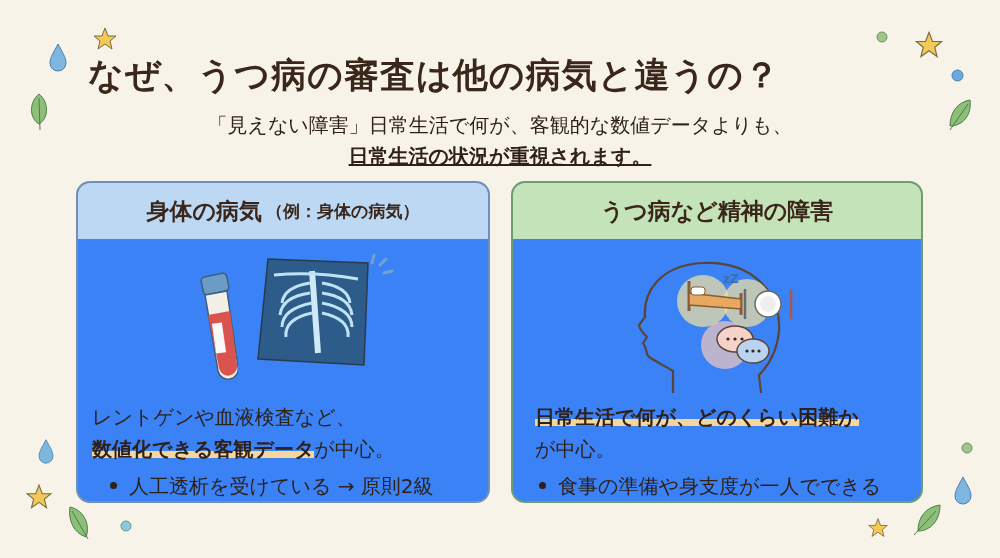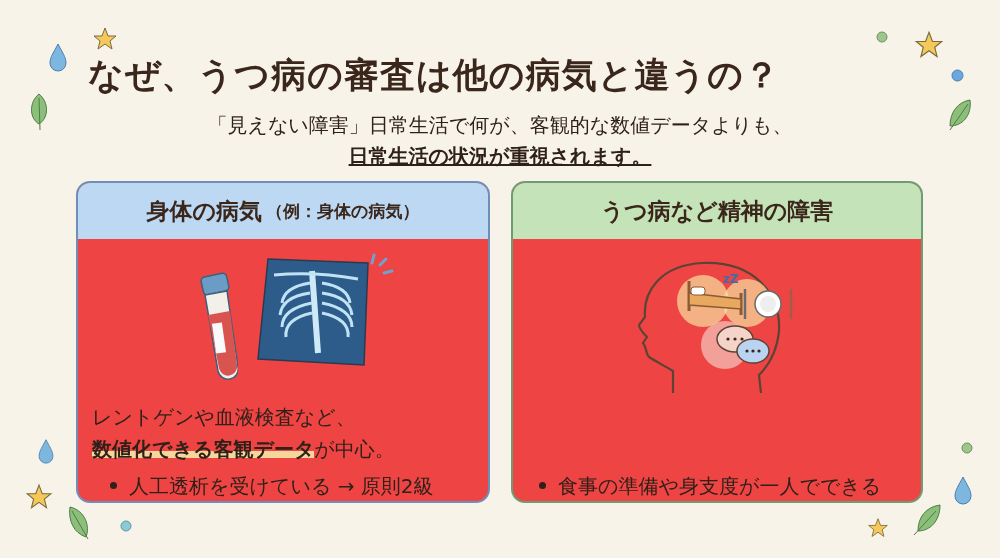--- a/index.html
+++ b/index.html
@@ -13,21 +13,21 @@
     position:absolute; left:0; top:52px; width:868px; text-align:center;
     font-size:35px; font-weight:bold; color:#3a261a; letter-spacing:1px;
   }
   .subtitle {
     position:absolute; left:0; top:110px; width:1000px; text-align:center;
     font-size:20px; line-height:31px; color:#2f2119;
   }
   .subtitle .line2 { font-weight:bold;text-decoration:underline; }
   .card {
     position:absolute; top:181px; height:322px; box-sizing:border-box;
-    border-radius:14px; background:#ef4444; overflow:hidden;
+    border-radius:14px; background:#3b82f6; overflow:hidden;
   }
   .card.left { left:76px; width:414px; border:2px solid #6f8fb8; }
   .card.right { left:511px; width:412px; border:2px solid #6f9c72; }
   .card-head {
     height:56px; display:flex; align-items:center; justify-content:center;
     font-size:23px; font-weight:bold; color:#3a261a;
   }
   .card.left .card-head { background:#bcd8f2; }
   .card.right .card-head { background:#c5e3b8; }
   .card-head .small { font-size:17px; font-weight:bold; margin-left:4px; }
@@ -180,16 +180,20 @@
     <g fill="#3a261a">
         <circle cx="15" cy="16" r="1.6"></circle>
         <circle cx="22" cy="16" r="1.6"></circle>
         <circle cx="29" cy="16" r="1.6"></circle>
         <circle cx="34" cy="28" r="1.6"></circle>
         <circle cx="40" cy="28" r="1.6"></circle>
         <circle cx="46" cy="28" r="1.6"></circle>
       </g>
   </svg>
 
+  <div class="body-text" style="left:22px">
+    <div><span class="hl">日常生活で何が、どのくらい困難か</span></div>
+    <div>が中心。</div>
+  </div>
   <div class="bullet" style="left:26px">
     <span class="dot"></span><span>食事の準備や身支度が一人でできるか？</span>
   </div>
 </div>
 
 </body></html>

